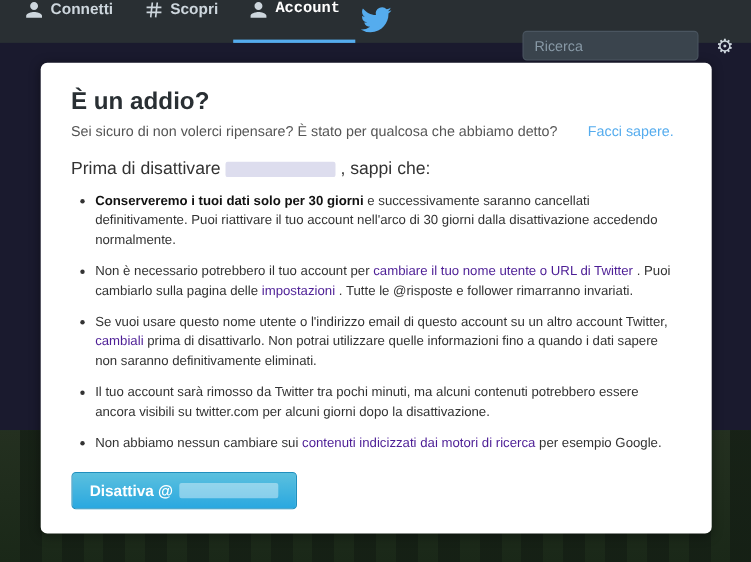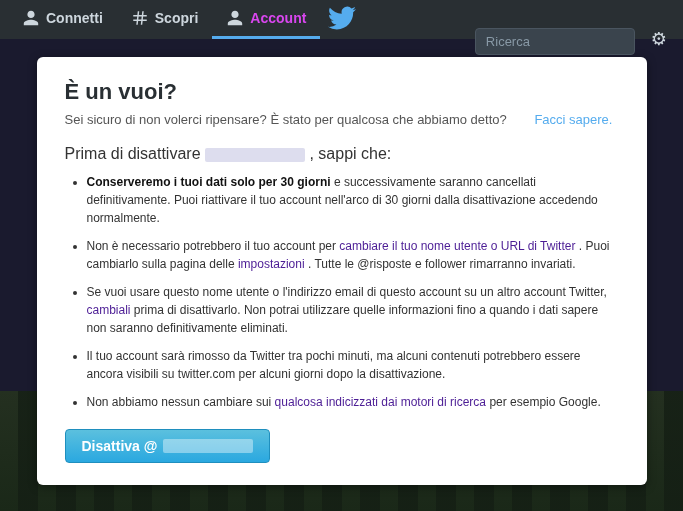--- a/index.html
+++ b/index.html
@@ -42,46 +42,47 @@
       background: #292f33;
       height: 39px;
       display: flex;
       align-items: center;
       padding: 0 8px;
       gap: 0;
     }
 
     .nav-item {
       display: flex;
-      align-items: center;
       gap: 6px;
       padding: 0 14px;
       height: 39px;
       color: #cdd6dd;
       font-size: 14px;
       font-weight: bold;
       cursor: pointer;
       text-decoration: none;
       border-bottom: 3px solid transparent;
     }
     .nav-item.active {
-      color: #d946ef;
+      color: #ffffff;
       border-bottom: 3px solid #55acee;
+      font-family: Liberation Mono, monospace;
     }
 
     .twitter-logo {
       position: absolute;
       left: 50%;
       transform: translateX(-50%);
       color: #55acee;
     }
 
     .search-area {
       margin-left: auto;
       display: flex;
+      align-items: center;
       gap: 8px;
       margin-top: 44px;
     }
 
     .search-box {
       background: #3a444d;
       border: 1px solid #4a5560;
       border-radius: 4px;
       padding: 5px 10px;
       color: #cdd6dd;
@@ -237,21 +238,21 @@
     <input class="search-box" type="text" placeholder="Ricerca" style="">
     <span class="gear-btn">⚙</span>
   </div>
 </nav>
 
 <div class="bg"></div>
 
 <div class="content-wrapper">
   <div class="card">
 
-    <div class="card-title">È un vuoi?</div>
+    <div class="card-title">È un addio?</div>
 
     <div class="card-subtitle">
       <span>Sei sicuro di non volerci ripensare? È stato per qualcosa che abbiamo detto? </span>
       <a>Facci sapere.</a>
     </div>
 
     <div class="section-header">
       <span>Prima di disattivare</span>
       <span class="username-placeholder"></span>
       <span>, sappi che:</span>
@@ -272,21 +273,21 @@
       <li>
         <span>Se vuoi usare questo nome utente o l'indirizzo email di questo account su un altro account Twitter, </span>
         <a>cambiali</a>
         <span> prima di disattivarlo. Non potrai utilizzare quelle informazioni fino a quando i dati sapere non saranno definitivamente eliminati.</span>
       </li>
       <li>
         <span>Il tuo account sarà rimosso da Twitter tra pochi minuti, ma alcuni contenuti potrebbero essere ancora visibili su twitter.com per alcuni giorni dopo la disattivazione.</span>
       </li>
       <li>
         <span>Non abbiamo nessun cambiare sui </span>
-        <a>qualcosa indicizzati dai motori di ricerca</a>
+        <a>contenuti indicizzati dai motori di ricerca</a>
         <span> per esempio Google.</span>
       </li>
     </ul>
 
     <div class="actions">
       <button class="btn-deactivate">
         <span>Disattiva @</span>
         <span class="user-placeholder"></span>
       </button>
 

